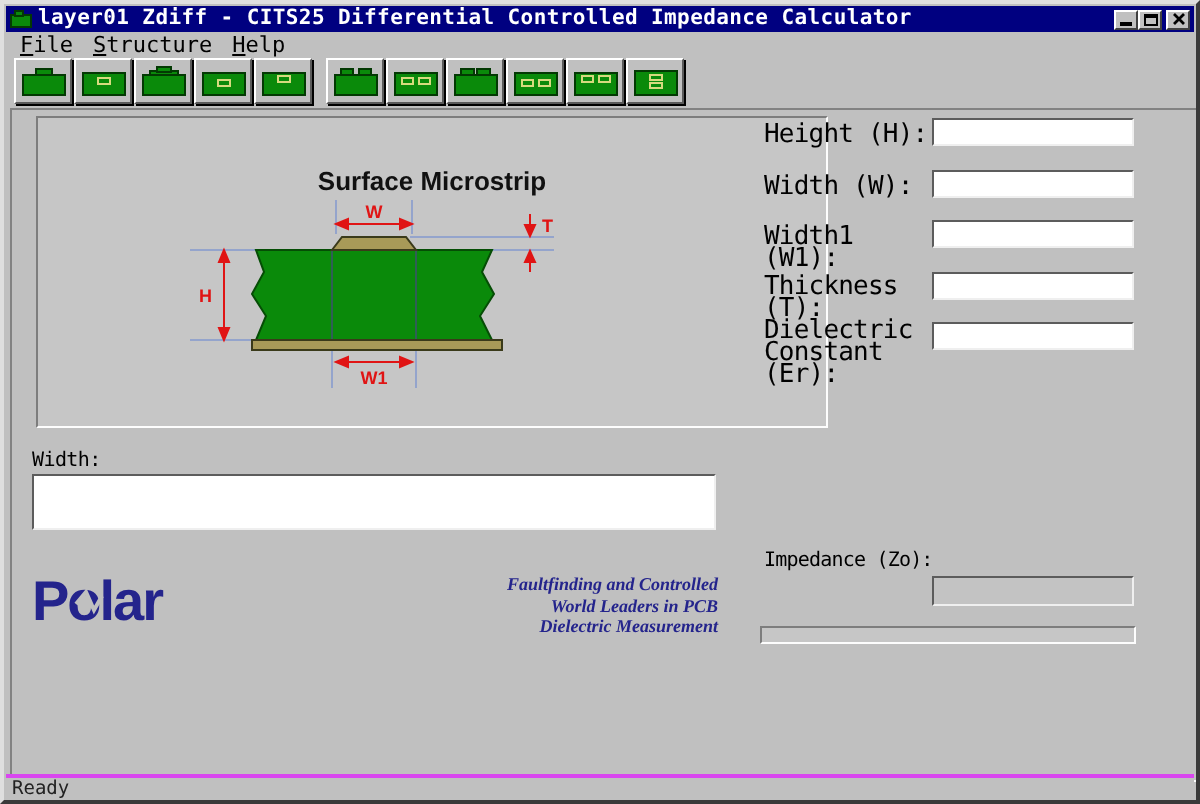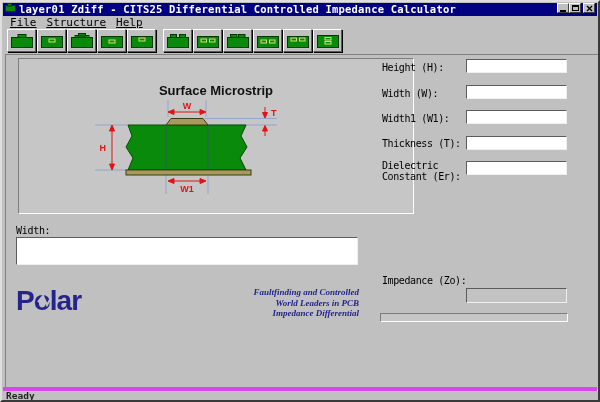--- a/index.html
+++ b/index.html
@@ -9,41 +9,41 @@
   .window {
     position: relative; width: 600px; height: 402px;
     background: #c0c0c0;
     border: 2px solid; border-color: #dfdfdf #3a3a3a #3a3a3a #dfdfdf;
     overflow: hidden;
   }
 
   
   .titlebar {
     position: absolute; left: 1px; top: 1px; right: 1px; height: 13px;
-    background: #000080; display: flex; align-items: flex-start;
+    background: #000080; display: flex; align-items: center;
   }
   .app-icon { width: 11px; height: 9px; margin: 0 3px 0 2px; flex: 0 0 auto; }
   .title-text {
     color: #fff; font-size: 10.5px; font-weight: bold; white-space: nowrap;
     letter-spacing: 0.2px; line-height: 13px;
   }
   .win-controls { margin-left: auto; display: flex; align-items: center; padding-right: 2px; }
   .win-btn {
     width: 12px; height: 10px; background: #c0c0c0;
     border: 1px solid; border-color: #fff #404040 #404040 #fff;
     display: flex; align-items: center; justify-content: center; margin-left: 0;
   }
   .win-btn.close { margin-left: 2px; }
   .glyph-min { width: 6px; height: 2px; background: #000; margin-top: 5px; }
   .glyph-restore { width: 7px; height: 6px; border: 1px solid #000; border-top-width: 2px; background: #c0c0c0; }
 
   
   .menubar {
     position: absolute; left: 1px; top: 14px; right: 1px; height: 13px;
-    display: flex; align-items: center; padding-left: 5px; background: #c0c0c0; text-decoration: underline;
+    display: flex; align-items: center; padding-left: 5px; background: #c0c0c0;
   }
   .menu-item {
     display: inline-block; font-size: 11px; color: #000; padding: 0 8px 0 2px;
     line-height: 13px;
   }
   .menu-item::first-letter { text-decoration: underline; }
 
   
   .toolbar {
     position: absolute; left: 1px; top: 27px; right: 1px; height: 25px;
@@ -74,21 +74,21 @@
   .diagram-title {
     position: absolute; top: 24px; left: 0; width: 100%; text-align: center;
     font-family: "Liberation Sans", sans-serif; font-weight: bold; font-size: 13px;
     color: #111;
   }
   .diagram-svg { position: absolute; left: 0; top: 0; }
   .dim-label { font-family: "Liberation Sans", sans-serif; font-weight: bold; font-size: 9px; fill: #e01414; }
 
   
   .field-label {
-    position: absolute; left: 380px; width: 86px; font-size: 10px;
+    position: absolute; left: 380px; width: 86px; font-size: 13px;
     letter-spacing: -0.4px; color: #000; white-space: pre-line; line-height: 11px;
   }
   .text-input {
     position: absolute; left: 464px; width: 101px; height: 14px;
     background: #fff; border: 1px solid; border-color: #5c5c5c #efefef #efefef #5c5c5c;
     font-family: "DejaVu Sans Mono", monospace; font-size: 10px; padding: 0 2px;
   }
 
   
   .notes-label { position: absolute; left: 14px; top: 223px; font-size: 10px; letter-spacing: -0.3px; }
@@ -127,22 +127,22 @@
     font-family: "DejaVu Sans Mono", monospace; font-size: 10px; padding: 0 2px;
   }
   .progress-bar {
     position: absolute; left: 378px; top: 311px; width: 188px; height: 9px;
     background: #c6c6c6; border: 1px solid; border-color: #7d7d7d #fdfdfd #fdfdfd #7d7d7d;
   }
 
   
   .statusbar {
     position: absolute; left: 1px; right: 1px; bottom: 1px; height: 12px;
-    background: #c0c0c0; border-top: 4px solid #d946ef;
-    font-size: 9.5px; font-weight: bold; color: #222;
+    background: #c0c0c0; border-top: 2px solid #d946ef;
+    font-size: 9.5px; font-weight: normal; color: #222;
     display: flex; align-items: center; padding-left: 3px;
   }
 </style>
 </head>
 <body>
 
 <div class="window">
 
   <div class="titlebar">
     <svg class="app-icon" viewBox="0 0 11 9">
@@ -315,21 +315,21 @@
   <textarea class="notes-box" style=""></textarea>
 
 
   <svg class="logo" width="100" height="32" viewBox="0 0 100 32">
     <text x="0" y="25" fill="#24248c">Polar</text>
     <polyline points="22,17 27,11 31,20 35,13" fill="none" stroke="#c0c0c0" stroke-width="2"></polyline>
   </svg>
   <div class="tagline">
     <div>Faultfinding and Controlled</div>
     <div>World Leaders in PCB</div>
-    <div>Impedance Differential</div>
+    <div>Dielectric Measurement</div>
   </div>
 
   <div class="imped-label">Impedance (Zo):</div>
   <input class="imped-field" readonly="" value="" style="">
   <div class="progress-bar"></div>
 
   <div class="statusbar">
     <span>Ready</span>
   </div>
 

